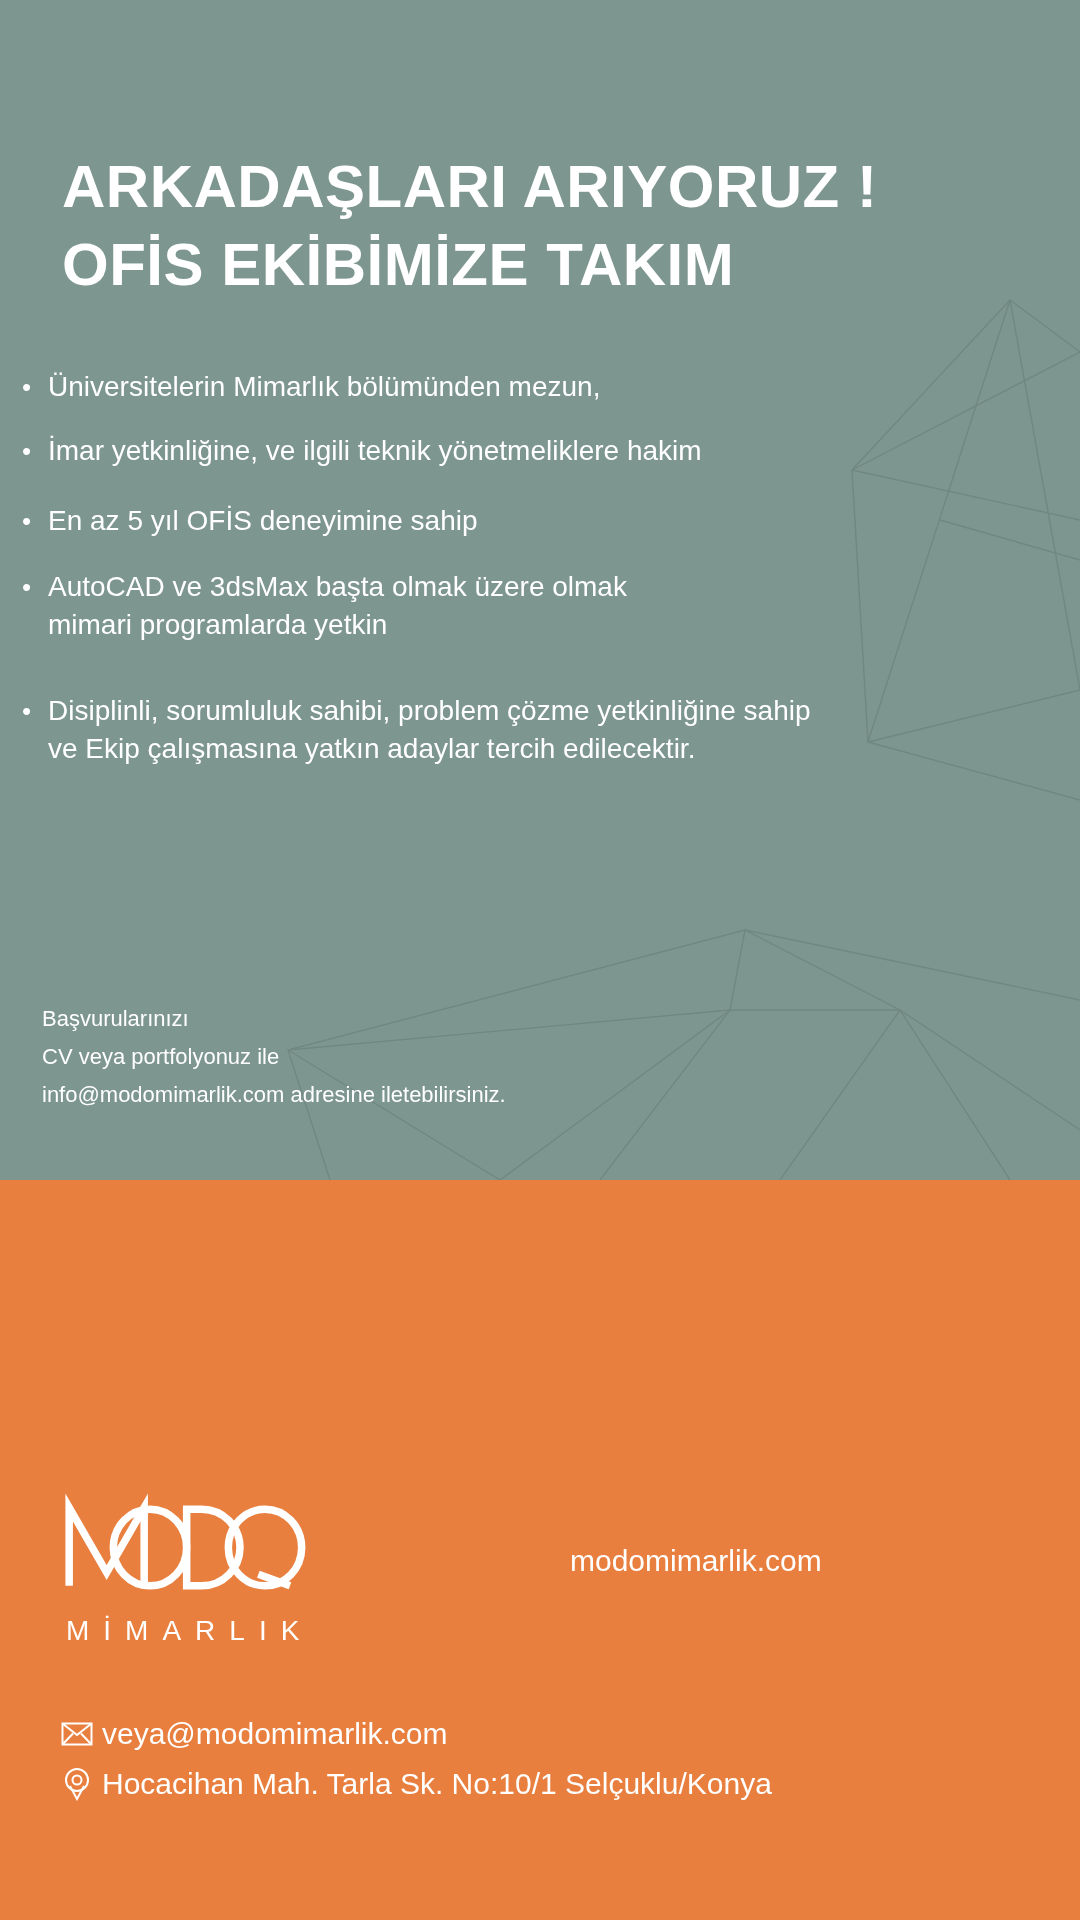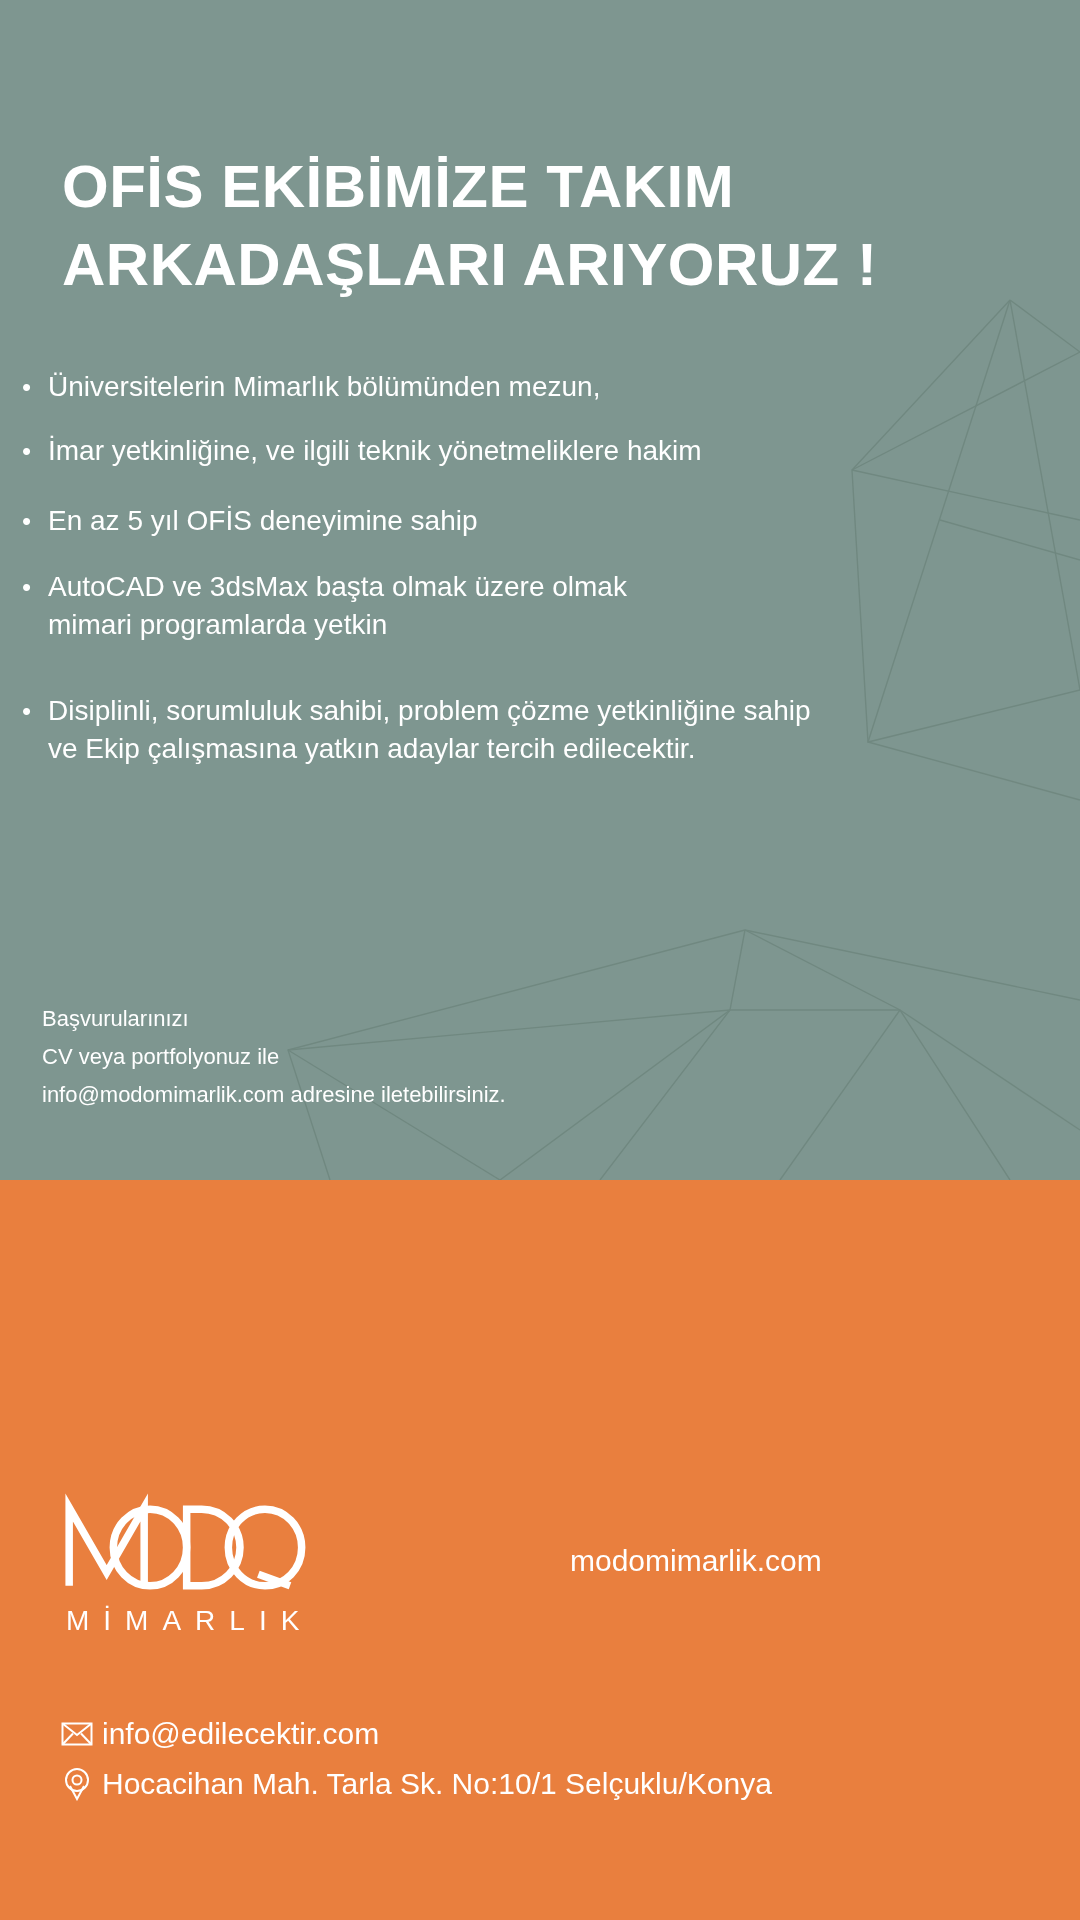--- a/index.html
+++ b/index.html
@@ -92,21 +92,21 @@
   }
 
   
   .logo-wrap {
     position:absolute;
     left:60px; top:1490px;
     width:330px;
   }
   .logo-mark { width:250px; height:105px; display:block; }
   .logo-sub {
-    margin-top:10px;
+    margin-top:20px;
     color:#ffffff;
     font-size:28px;
     letter-spacing:14px;
     font-weight:400;
     padding-left:6px;
   }
   .website {
     position:absolute;
     left:570px; top:1544px;
     color:#ffffff;
@@ -161,22 +161,22 @@
         <path d="M730 1010 L288 1050"></path>
         <path d="M730 1010 L500 1180"></path>
         <path d="M900 1010 L780 1180"></path>
         <path d="M288 1050 L500 1180"></path>
         <path d="M745 930 L1080 1000"></path>
         <path d="M900 1010 L1080 1130"></path>
       </g>
     </svg>
 
     <div class="heading">
+      <div class="hline">ARKADAŞLARI ARIYORUZ !</div>
       <div class="hline">OFİS EKİBİMİZE TAKIM</div>
-      <div class="hline">ARKADAŞLARI ARIYORUZ !</div>
     </div>
 
     <div class="bullets">
 
       <div class="bullet b1">
         <span class="dot">•</span>
         <span class="btext">Üniversitelerin Mimarlık bölümünden mezun,</span>
       </div>
 
       <div class="bullet b2">
@@ -234,21 +234,21 @@
 
     <div class="contact-row">
       <span class="ic">
         <svg width="32" height="24" viewBox="0 0 32 24" aria-hidden="true">
           <rect x="1.5" y="1.5" width="29" height="21" fill="none" stroke="#ffffff" stroke-width="2"></rect>
           <polyline points="1.5,1.5 16,13 30.5,1.5" fill="none" stroke="#ffffff" stroke-width="2"></polyline>
           <line x1="1.5" y1="22.5" x2="12" y2="11.5" stroke="#ffffff" stroke-width="2"></line>
           <line x1="30.5" y1="22.5" x2="20" y2="11.5" stroke="#ffffff" stroke-width="2"></line>
         </svg>
       </span>
-      <span>info@edilecektir.com</span>
+      <span>veya@modomimarlik.com</span>
     </div>
 
     <div class="contact-row">
       <span class="ic">
         <svg width="26" height="34" viewBox="0 0 26 34" aria-hidden="true">
           <path d="M13 2 A11 11 0 0 1 13 24 A11 11 0 0 1 13 2 Z" fill="none" stroke="#ffffff" stroke-width="2"></path>
           <path d="M6 19 L13 32 L20 19" fill="none" stroke="#ffffff" stroke-width="2"></path>
           <circle cx="13" cy="13" r="4.5" fill="none" stroke="#ffffff" stroke-width="2"></circle>
         </svg>
       </span>

